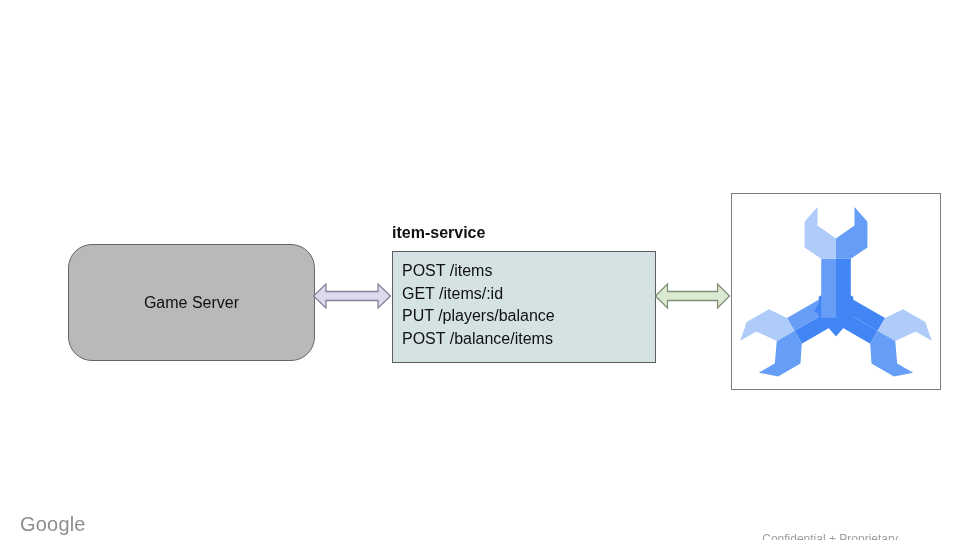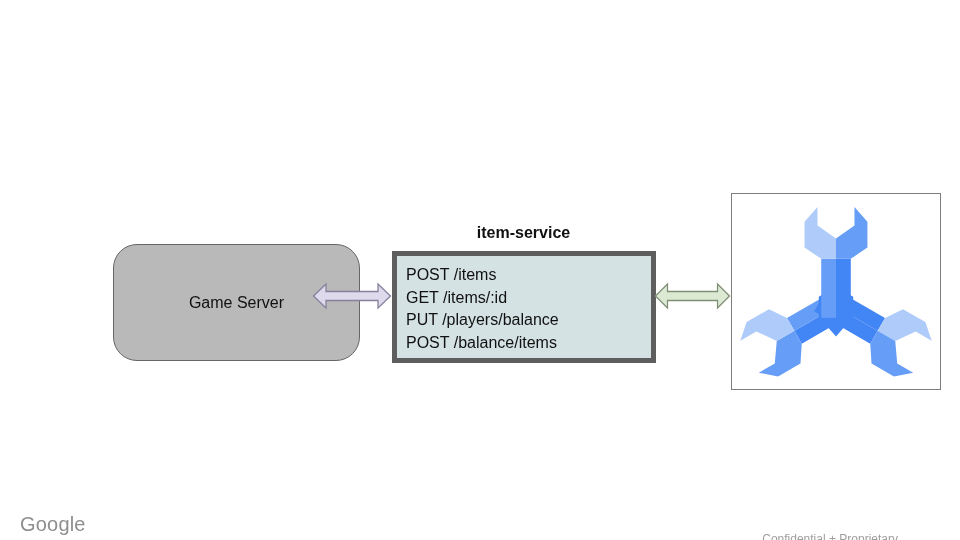--- a/index.html
+++ b/index.html
@@ -8,29 +8,28 @@
     font-family:"Liberation Sans", sans-serif; overflow:hidden;
   }
   .node {
     position:absolute; box-sizing:border-box; color:#111111;
   }
   .game-server {
     left:68px; top:244px; width:247px; height:117px;
     border:1px solid #666666; border-radius:24px;
     display:flex; align-items:center; justify-content:center;
     font-size:16px;
-    margin-left:45px;
   }
   .item-title {
     position:absolute; left:392px; top:224px; width:263px;
-    text-align:center; font-weight:bold; font-size:16px; color:#111111;
+    text-align:left; font-weight:bold; font-size:16px; color:#111111;
   }
   .item-service {
     left:392px; top:251px; width:264px; height:112px;
-    border:5px solid #7f1d1d; padding:8px 6px 0 9px;
+    border:1px solid #7f1d1d; padding:8px 6px 0 9px;
     font-size:16px; line-height:22.5px;
   }
   .endpoint { white-space:nowrap; }
   .arrow { position:absolute; top:282px; }
   .arrow-left  { left:312px; }
   .arrow-right { left:654px; }
   .icon-box {
     left:731px; top:193px; width:210px; height:197px;
     border:1px solid #7d7d7d; background:#ffffff;
     display:flex; align-items:center; justify-content:center;

